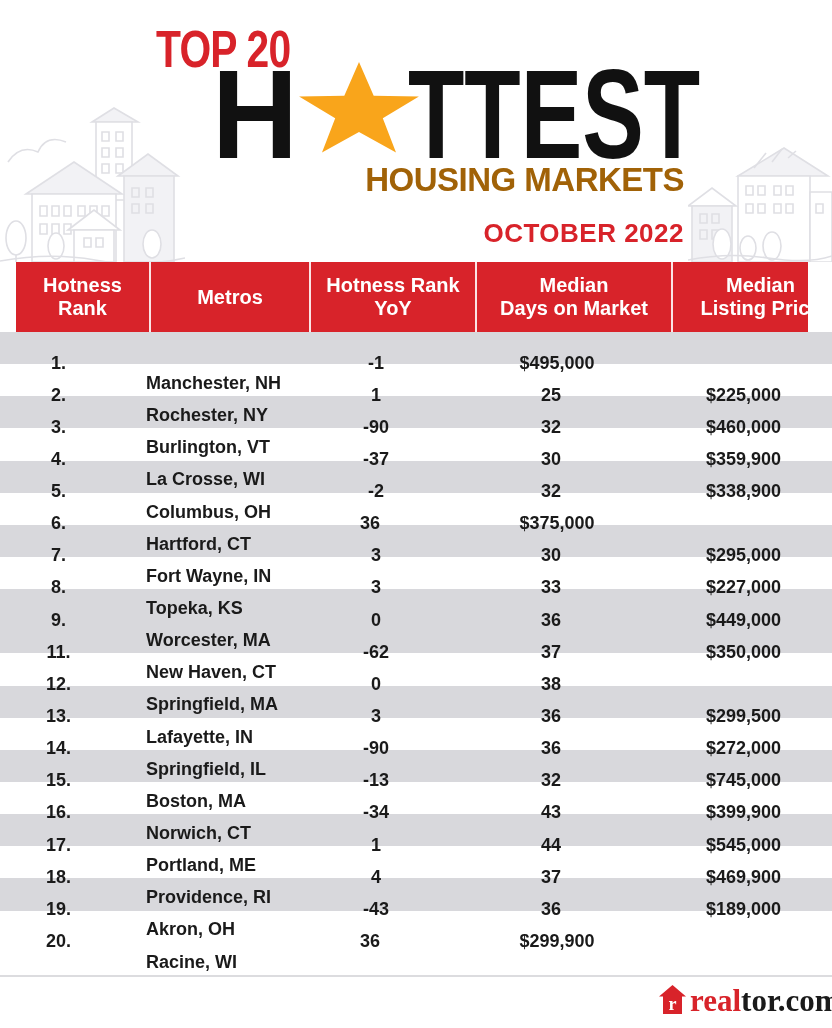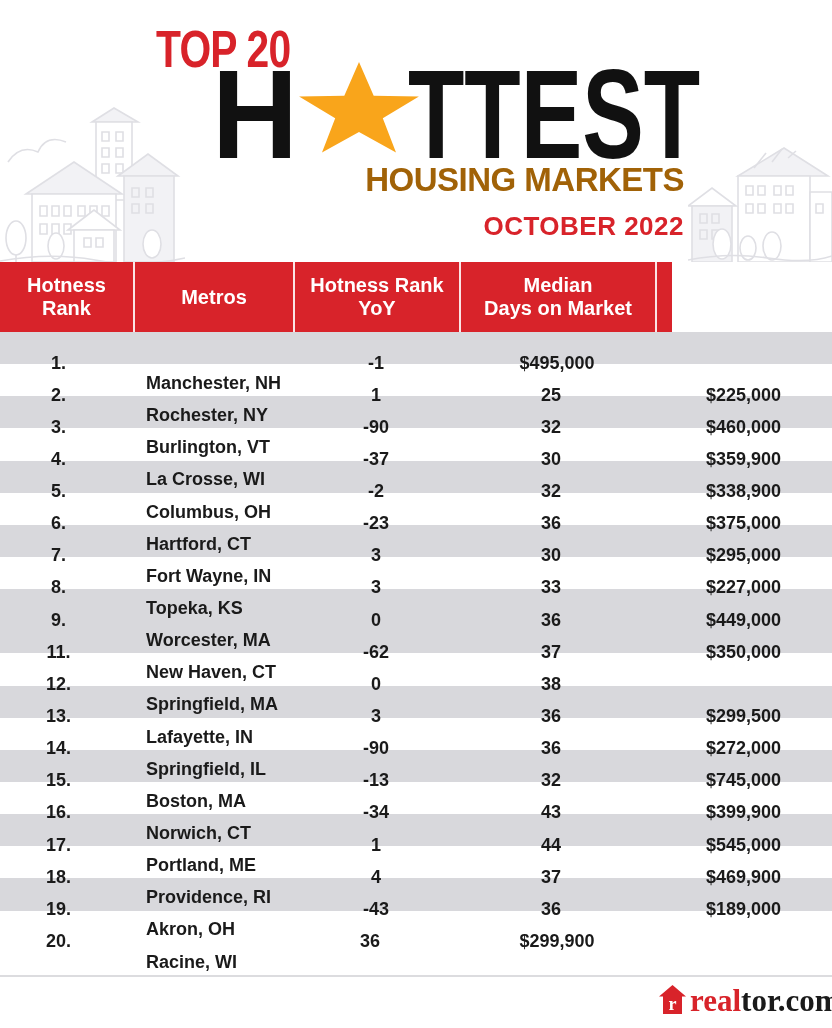--- a/index.html
+++ b/index.html
@@ -21,26 +21,26 @@
     color:var(--red);letter-spacing:-1px;transform:scaleX(.8);transform-origin:left top;white-space:nowrap;
   }
   .wordmark{position:absolute;left:212px;top:62px;width:490px;height:100px;}
   .wordmark text{font-family:"Liberation Sans", sans-serif;font-weight:bold;fill:#111;}
   .star{fill:var(--gold);}
   .subtitle{
     position:absolute;right:148px;top:163px;font-size:33px;font-weight:bold;line-height:1;
     color:#a16207;letter-spacing:-.5px;white-space:nowrap;
   }
   .period{
-    position:absolute;right:148px;top:213px;font-size:26px;font-weight:bold;line-height:1;
+    position:absolute;right:148px;top:220px;font-size:26px;font-weight:bold;line-height:1;
     color:var(--red);letter-spacing:.5px;white-space:nowrap;
   }
   
   .thead{
-    position:absolute;left:0;top:262px;width:672px;height:70px;background:var(--red);
+    position:absolute;left:16px;top:262px;width:792px;height:70px;background:var(--red);
     display:grid;grid-template-columns:133px 160px 166px 196px 177px;
   }
   .hcell{
     color:#fff;font-weight:bold;font-size:20px;line-height:1.15;
     display:flex;align-items:center;justify-content:center;text-align:center;white-space:pre-line;
   }
   .hcell + .hcell{border-left:2px solid rgba(255,255,255,.88);}
   .tbody{position:absolute;left:0;top:332px;width:832px;}
   .row{
     display:grid;grid-template-columns:133px 160px 166px 196px 177px;height:32.15px;
@@ -188,21 +188,20 @@
       <div class="row odd">
         <div class="cell rank">5.</div>
         <div class="cell metro">Columbus, OH</div>
         <div class="cell yoy">-2</div>
         <div class="cell days">32</div>
         <div class="cell price">$338,900</div>
       </div>
       <div class="row even">
         <div class="cell rank">6.</div>
         <div class="cell metro">Hartford, CT</div>
-        <div class="cell yoy">-23</div>
         <div class="cell days">36</div>
         <div class="cell price">$375,000</div>
       </div>
       <div class="row odd">
         <div class="cell rank">7.</div>
         <div class="cell metro">Fort Wayne, IN</div>
         <div class="cell yoy">3</div>
         <div class="cell days">30</div>
         <div class="cell price">$295,000</div>
       </div>

